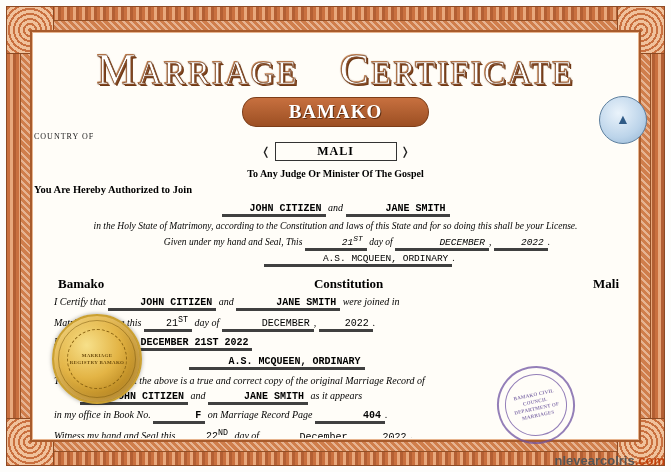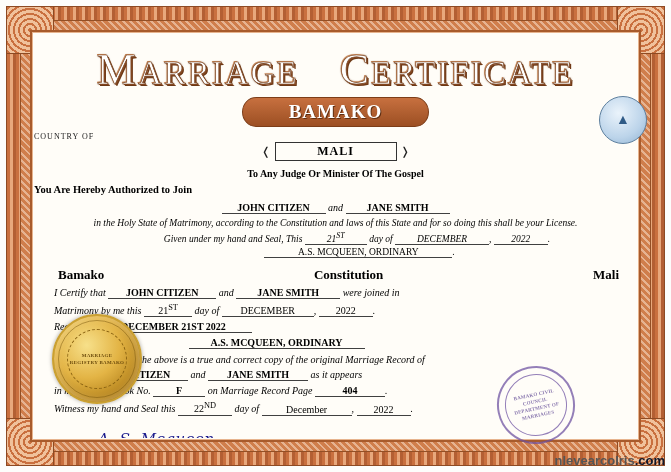--- a/index.html
+++ b/index.html
@@ -71,21 +71,21 @@
   .chev{color:#222;font-size:11px;}
   .country-box{
     border:1px solid #333;min-width:104px;text-align:center;
     font-weight:bold;font-size:12px;padding:1px 8px;margin:0 4px;letter-spacing:1px;
   }
   .it{font-style:italic;}
 
   .authorize{margin-top:7px;font-size:10px;font-weight:bold;text-align:center;}
   .join{margin-top:5px;font-size:10.5px;font-weight:bold;}
 
-  .fill{border-bottom:1px solid #404040;display:inline-block;text-align:center;padding:0 4px;}
+  .fill{border-bottom:3px solid #404040;display:inline-block;text-align:right;padding:0 4px;font-family:Liberation Mono, monospace;}
   .fld{font-weight:bold;font-size:10px;}
 
   .names{text-align:center;margin-top:7px;font-size:10px;}
   .names .fill{min-width:96px;}
 
   .state{text-align:center;font-style:italic;font-size:9.5px;margin-top:4px;}
   .given{text-align:center;font-style:italic;font-size:9.5px;margin-top:3px;padding-left:43px;}
 
   .sigline{text-align:center;margin-top:2px;font-size:9.5px;padding-left:48px;}
 
@@ -144,21 +144,21 @@
     display:flex;align-items:center;justify-content:center;
   }
   .emblem-inner{font-size:5px;color:#2d4a66;text-align:center;line-height:6px;font-weight:bold;}
   .emblem-bird{font-size:14px;color:#2f5a86;line-height:14px;}
 
   .watermark{
     position:absolute;right:6px;bottom:4px;
     font-family:"Liberation Sans", sans-serif;
     font-size:13px;font-weight:bold;color:#555;
   }
-  .watermark .red{color:#0f172a;}
+  .watermark .red{color:#c2410c;}
 </style>
 </head>
 <body>
 
 <div class="page">
 
   <div class="border-outer"></div>
   <div class="border-mid"></div>
   <div class="corner c-tl"></div>
   <div class="corner c-tr"></div>

